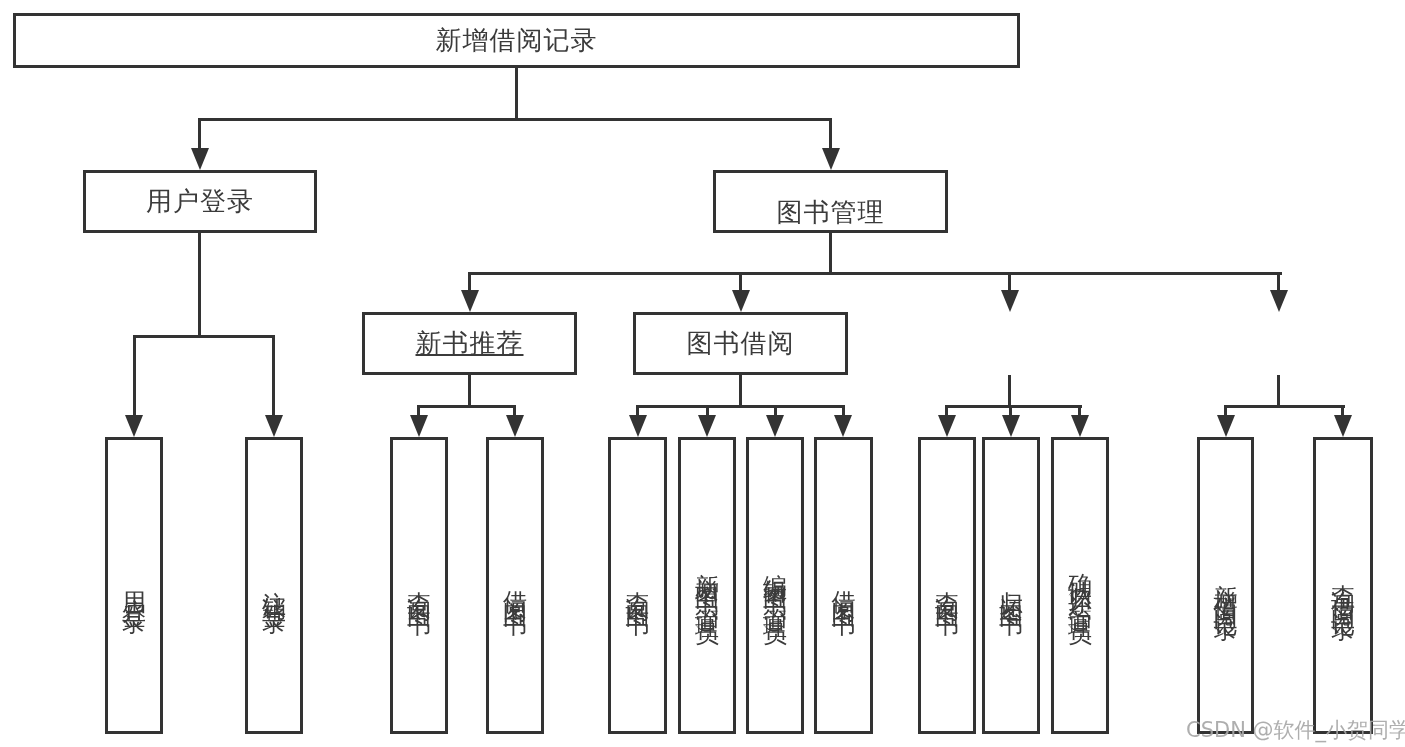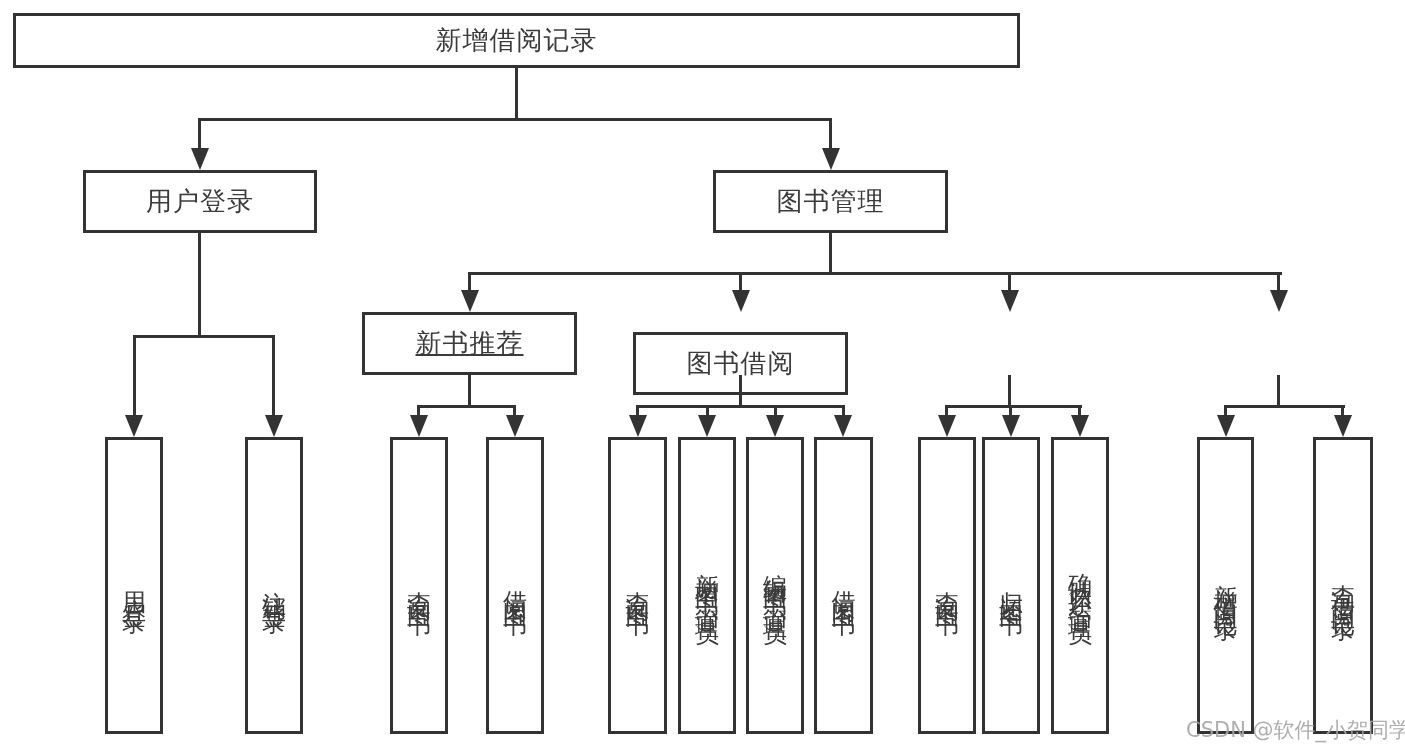--- a/index.html
+++ b/index.html
@@ -36,29 +36,29 @@
 <div class="canvas">
 
   <div class="node h" style="left:13px;top:13px;width:1007px;height:55px;">
     <span>新增借阅记录</span>
   </div>
 
   <div class="node h" style="left:83px;top:170px;width:234px;height:63px;">
     <span>用户登录</span>
   </div>
 
-  <div class="node h" style="left:713px;top:170px;width:235px;height:63px;">
+  <div class="node h" style="left:713px;top:170px;width:235px;height:63px;align-items:flex-end;">
     <span>图书管理</span>
   </div>
 
   <div class="node h" style="left:362px;top:312px;width:215px;height:63px;text-decoration:underline;">
     <span>新书推荐</span>
   </div>
 
-  <div class="node h" style="left:633px;top:312px;width:215px;height:63px;margin-top:20px;">
+  <div class="node h" style="left:633px;top:312px;width:215px;height:63px;">
     <span>图书借阅</span>
   </div>
 
 
 
   <div class="node v" style="left:105px;top:437px;width:58px;height:297px;">
     <span>用户登录</span>
   </div>
   <div class="node v" style="left:245px;top:437px;width:58px;height:297px;">
     <span>注销登录</span>

